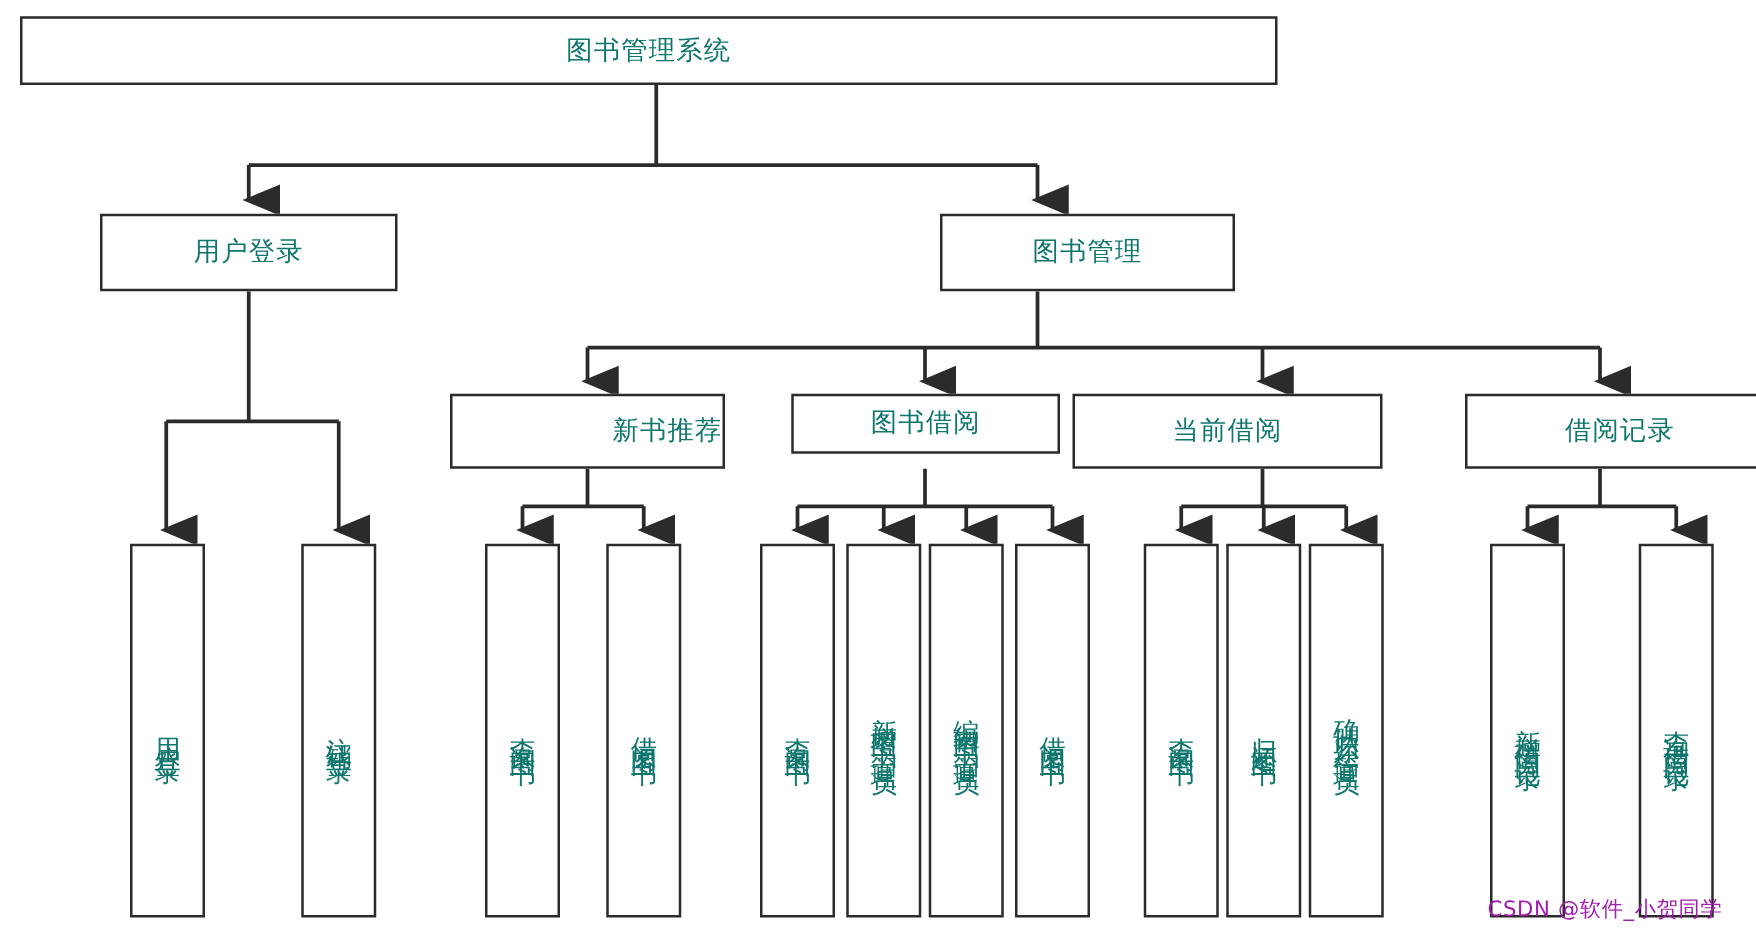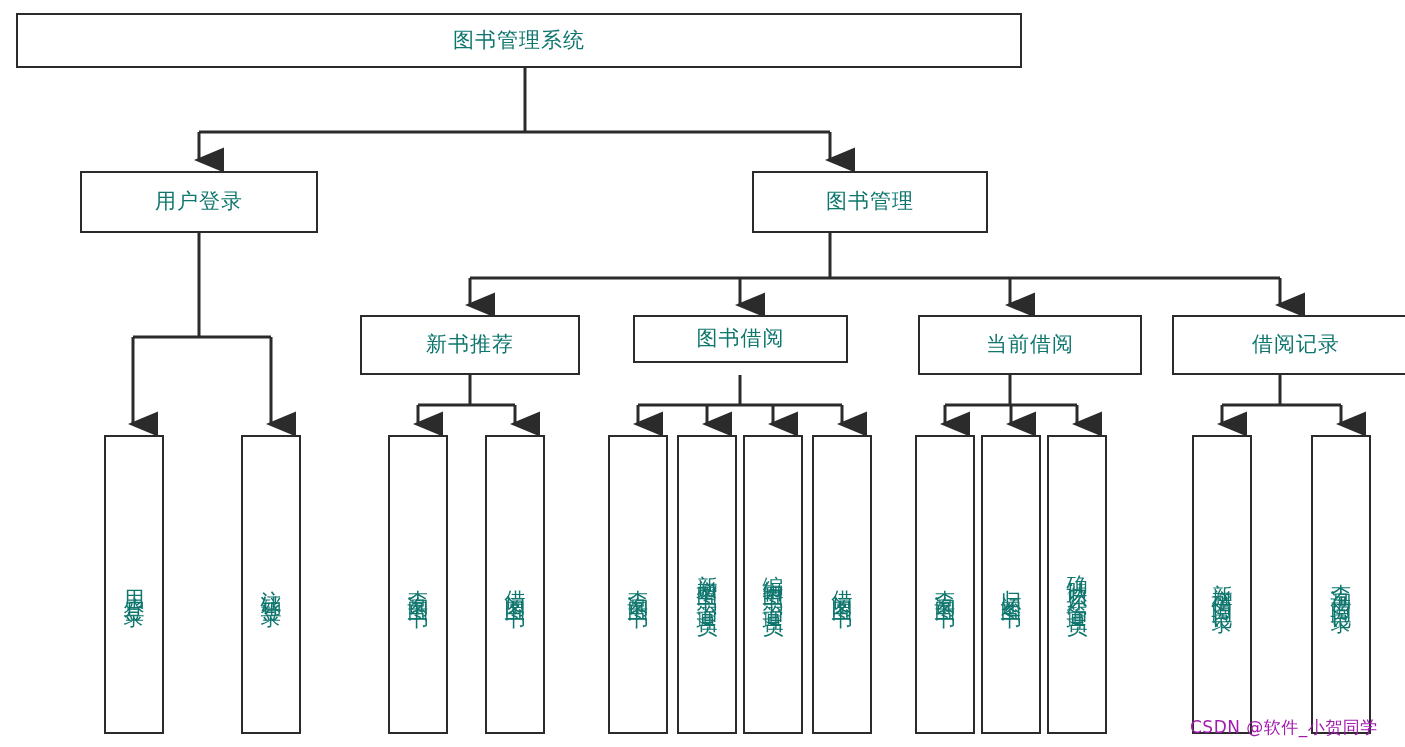--- a/index.html
+++ b/index.html
@@ -128,27 +128,27 @@
     <span>图书管理系统</span>
   </div>
 
   <div class="node horiz" style="left:80px; top:171px; width:238px; height:62px;">
     <span>用户登录</span>
   </div>
   <div class="node horiz" style="left:752px; top:171px; width:236px; height:62px;">
     <span>图书管理</span>
   </div>
 
-  <div class="node horiz" style="left:360px; top:315px; width:220px; height:60px;">
+  <div class="node horiz" style="left:360px; top:315px; width:220px; height:60px;justify-content:flex-end;">
     <span>新书推荐</span>
   </div>
   <div class="node horiz" style="left:633px; top:315px; width:215px; height:48px;">
     <span>图书借阅</span>
   </div>
-  <div class="node horiz" style="left:918px; top:315px; width:224px; height:60px;">
+  <div class="node horiz" style="left:858px; top:315px; width:248px; height:60px;">
     <span>当前借阅</span>
   </div>
   <div class="node horiz" style="left:1172px; top:315px; width:248px; height:60px;">
     <span>借阅记录</span>
   </div>
 
   <div class="node vert" style="left:104px; top:435px; width:60px; height:299px;">
     <span class="vlabel">用户登录</span>
   </div>
   <div class="node vert" style="left:241px; top:435px; width:60px; height:299px;">

